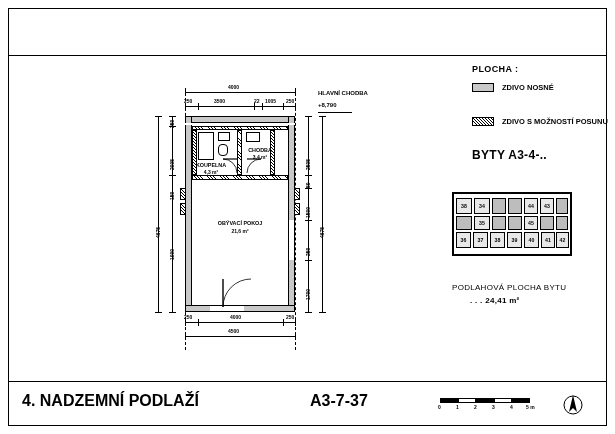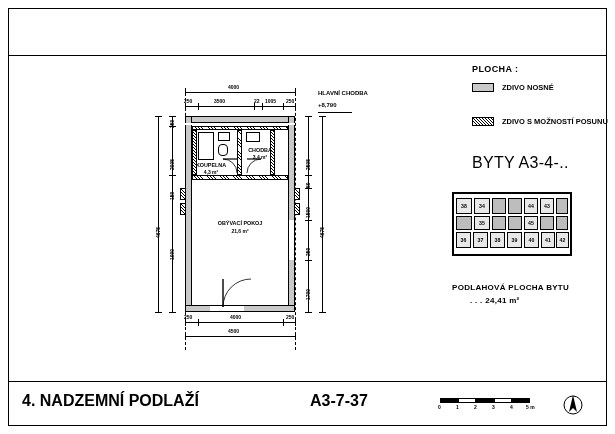--- a/index.html
+++ b/index.html
@@ -42,32 +42,32 @@
     background:
       repeating-linear-gradient(45deg,#000 0px,#000 .7px,#fff .7px,#fff 2.4px);
   }
   .sw-cross{
     background:
       repeating-linear-gradient(45deg,#000 0px,#000 .7px,#fff .7px,#fff 2.2px),
       repeating-linear-gradient(-45deg,#000 0px,#000 .7px,#fff .7px,#fff 2.2px);
   }
   .legend-lbl{position:absolute;left:30px;top:1px;font-size:7.5px;font-weight:bold;white-space:nowrap;}
 
-  .byty-title{position:absolute;left:472px;top:154px;font-size:16px;font-weight:normal;letter-spacing:.3px;}
+  .byty-title{position:absolute;left:472px;top:148px;font-size:12px;font-weight:bold;letter-spacing:.3px;}
 
   
   #keyplan{position:absolute;left:452px;top:192px;width:120px;height:64px;}
   .kp-cell{
     position:absolute;box-sizing:border-box;border:1px solid #000;
     background:#e8e8e8;font-size:5.2px;font-weight:bold;
     display:flex;align-items:center;justify-content:center;color:#000;
   }
   .kp-bar{position:absolute;background:#000;}
 
-  .plocha1{position:absolute;left:452px;top:283px;font-size:8px;font-weight:bold;letter-spacing:.3px;}
+  .plocha1{position:absolute;left:452px;top:283px;font-size:8px;font-weight:normal;letter-spacing:.3px;}
   .plocha2{position:absolute;left:470px;top:296px;font-size:8px;font-weight:bold;letter-spacing:.3px;}
 
   
   #plan{position:absolute;left:150px;top:70px;width:200px;height:280px;}
   .wall{position:absolute;background:#c9c9c9;border:1px solid #000;box-sizing:border-box;}
   .wall-h{
     position:absolute;box-sizing:border-box;border:1px solid #000;
     background:repeating-linear-gradient(45deg,#000 0px,#000 .6px,#fff .6px,#fff 2.3px);
   }
   .wall-x{

